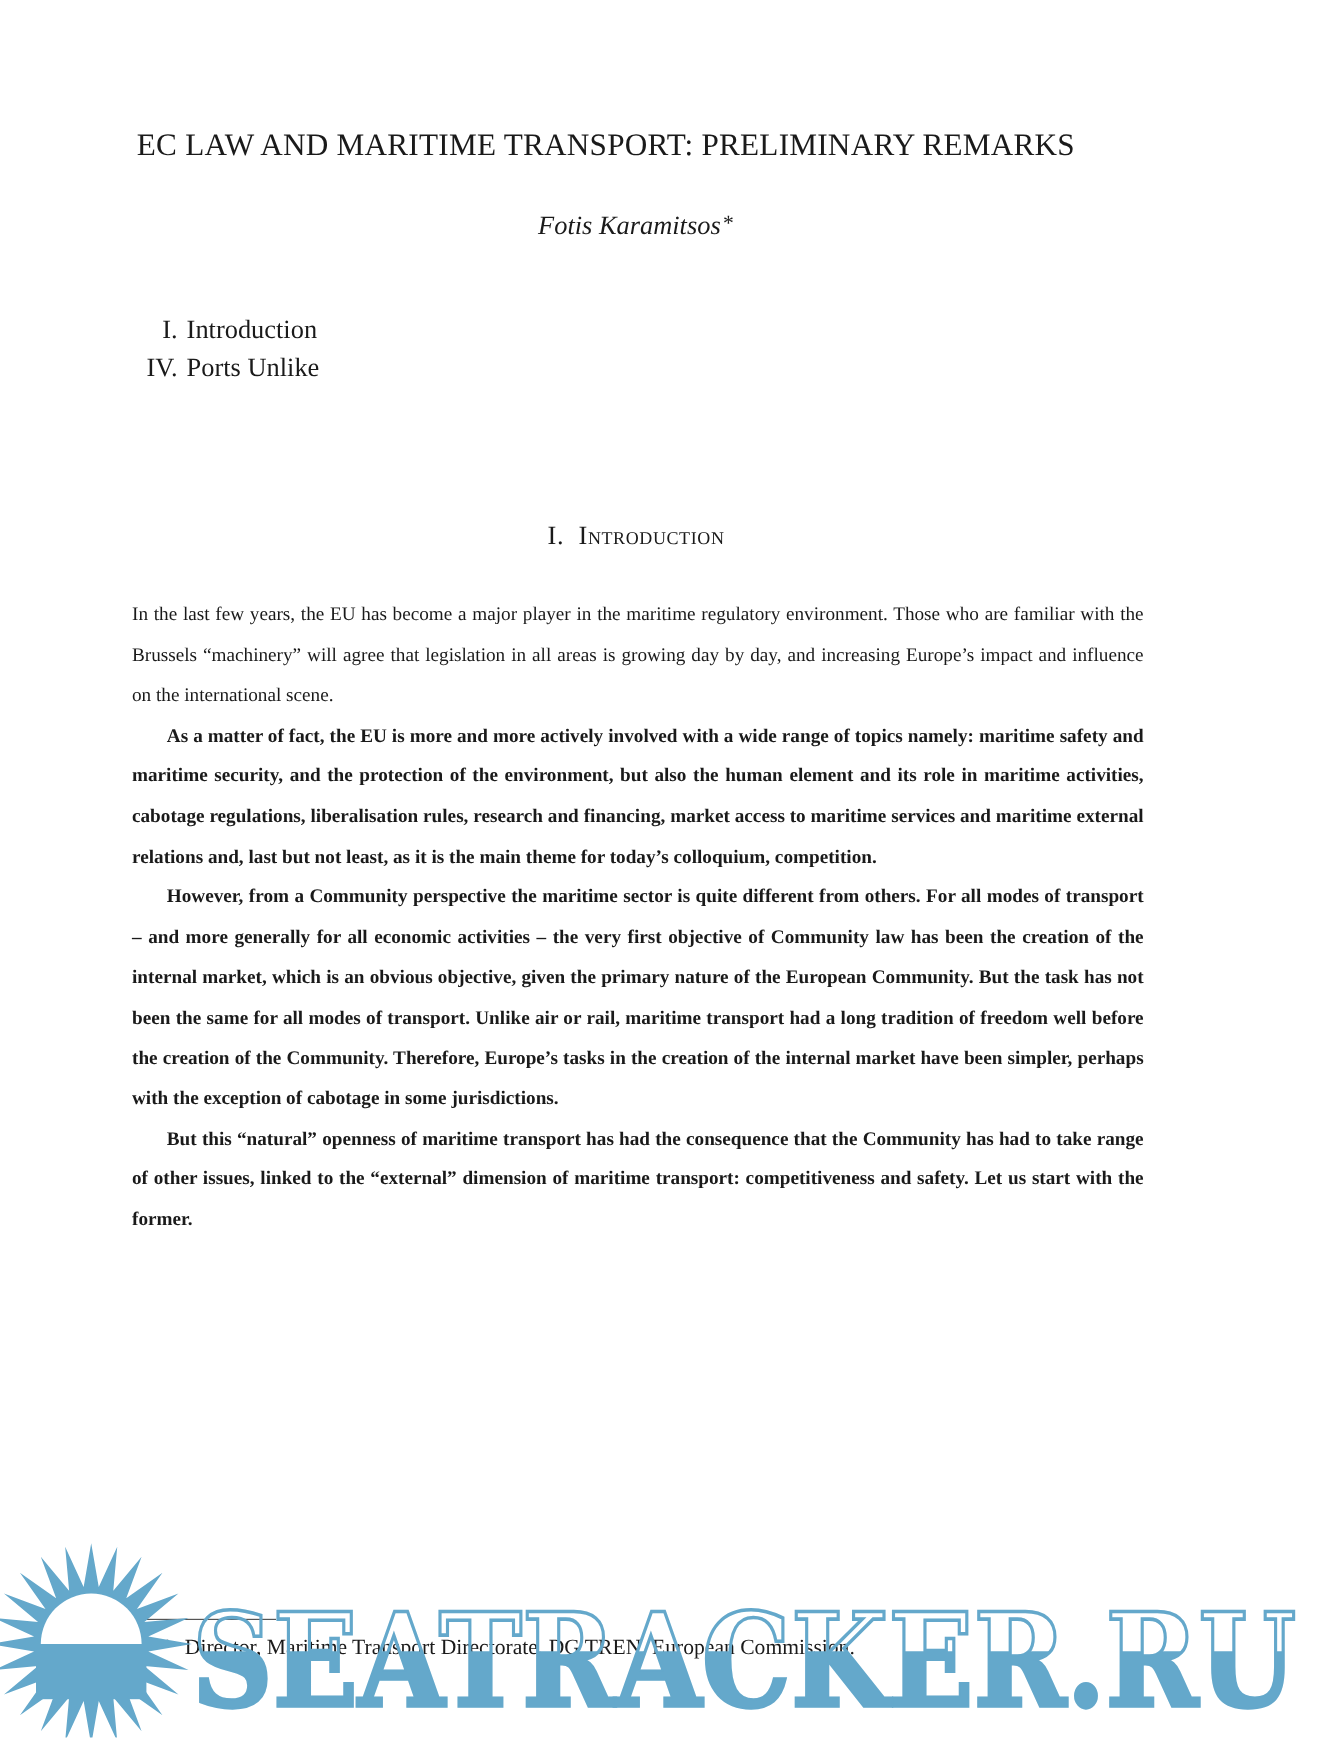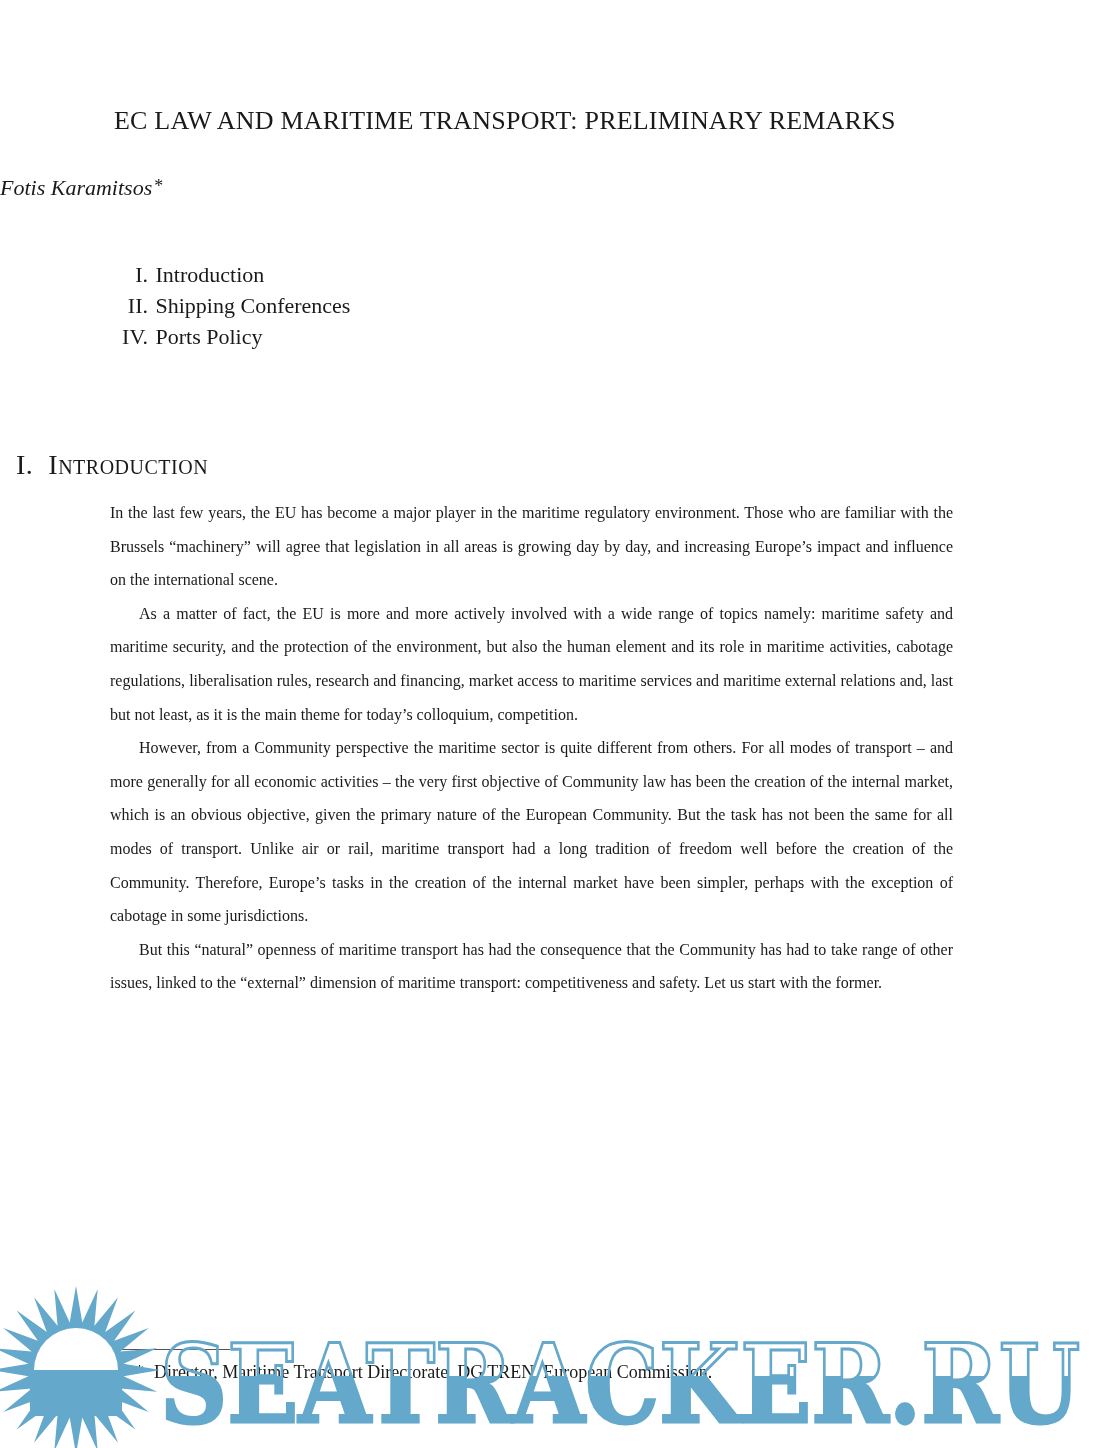--- a/index.html
+++ b/index.html
@@ -1,51 +1,50 @@
 <!DOCTYPE html>
 <html><head>
   <meta charset="utf-8">
   <style>
     html, body { margin: 0; padding: 0; background: #ffffff; }
     body { width: 1110px; height: 1448px; position: relative; overflow: hidden;
            font-family: "Liberation Serif", "DejaVu Serif", serif; color: #1a1a1a; }
     .page { position: absolute; left: 0; top: 0; width: 994px; height: 1448px; }
     .title { position: absolute; left: 114px; top: 106px; width: 850px; text-align: left;
              font-size: 26px; letter-spacing: 0.2px; font-weight: normal; margin: 0; color: #1a1a1a; }
-    .author { position: absolute; left: 0; width: 1060px; top: 175px; text-align: left;
+    .author { position: absolute; left: 0; width: 1060px; top: 175px; text-align: center;
               font-style: italic; font-size: 22px; padding-left: 0; }
     .author .star { font-style: normal; font-size: 18px; vertical-align: 3px; margin-left: 2px; }
     .toc { position: absolute; left: 110px; top: 259px; margin: 0; padding: 0; list-style: none;
            font-size: 22px; line-height: 31px; }
     .toc li { display: flex; }
     .toc .num { display: inline-block; width: 38px; text-align: right; margin-right: 2px; }
-    .section-heading { position: absolute; left: 0; width: 1060px; top: 433px; 
-                       font-size: 28px; font-variant: small-caps; letter-spacing: 0.5px; margin: 16px; font-weight: normal; }
+    .section-heading { position: absolute; left: 0; width: 1060px; top: 433px; text-align: center;
+                       font-size: 22px; font-variant: small-caps; letter-spacing: 0.5px; margin: 0; font-weight: normal; }
     .body-text { position: absolute; left: 110px; top: 496px; width: 843px; font-size: 16px; line-height: 33.6px; }
     .body-text p { margin: 0; text-align: justify; }
-    .body-text p.indent { text-indent: 29px; }
+    .body-text p.indent { text-indent: 29px; font-weight: bold; }
     .footnote-rule { position: absolute; left: 110px; top: 1349px; width: 120px; height: 0; border-top: 1px solid #555; }
     .footnote { position: absolute; left: 135px; top: 1362px; font-size: 18px; white-space: nowrap; }
     .footnote .mark { margin-right: 10px; }
     .watermark { position: absolute; left: 0; top: 1280px; width: 1110px; height: 168px; pointer-events: none; }
   </style>
 </head>
 <body>
 
 <div class="page">
   <h1 class="title">EC LAW AND MARITIME TRANSPORT: PRELIMINARY REMARKS</h1>
 
   <div class="author">
     <span>Fotis Karamitsos</span><span class="star">*</span>
   </div>
 
   <ol class="toc">
     <li><span class="num">I.</span>&nbsp;<span>Introduction</span></li>
-    <li><span class="num">II.</span>&nbsp;<span>Shipping Conferences</span></li>
-    <li><span class="num">IV.</span>&nbsp;<span>Ports Policy</span></li>
+    <li><span class="num">IV.</span>&nbsp;<span>Ports Unlike</span></li>
   </ol>
 
   <h2 class="section-heading">
     <span>I.</span>&nbsp;
     <span>Introduction</span>
   </h2>
 
   <div class="body-text">
     <p>In the last few years, the EU has become a major player in the maritime regulatory environment. Those who are familiar with the Brussels “machinery” will agree that legislation in all areas is growing day by day, and increasing Europe’s impact and influence on the international scene.</p>
     <p class="indent">As a matter of fact, the EU is more and more actively involved with a wide range of topics namely: maritime safety and maritime security, and the protection of the environment, but also the human element and its role in maritime activities, cabotage regulations, liberalisation rules, research and financing, market access to maritime services and maritime external relations and, last but not least, as it is the main theme for today’s colloquium, competition.</p>

